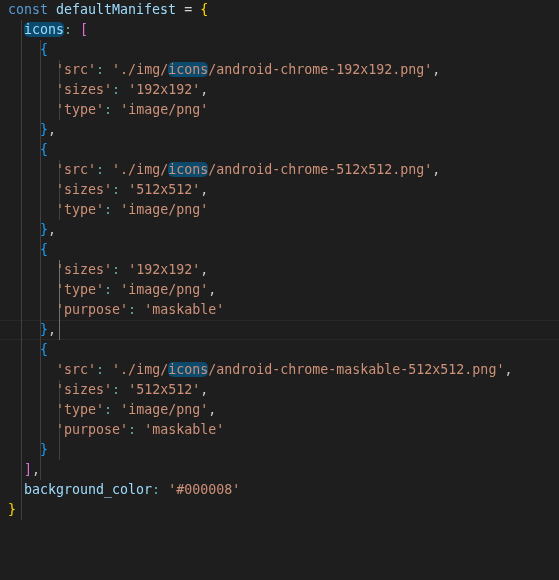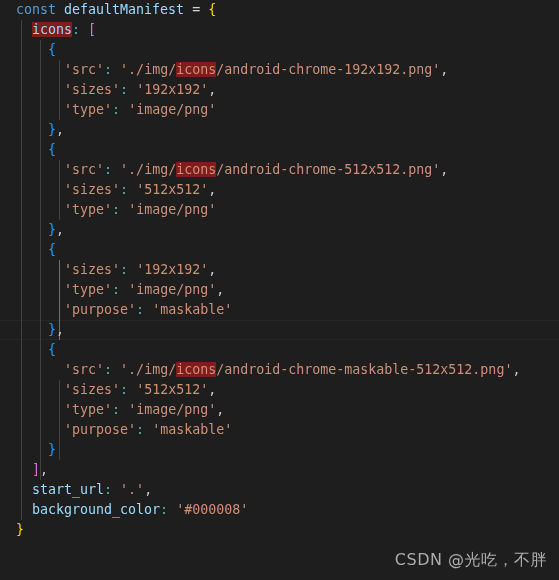--- a/index.html
+++ b/index.html
@@ -32,21 +32,21 @@
     left: 0;
     top: 0;
     right: 0;
     padding-top: 0px;
   }
   .line {
     position: relative;
     height: 20px;
     line-height: 20px;
     white-space: pre;
-    padding-left: 16px;
+    padding-left: 8px;
     box-sizing: border-box;
   }
   .line.current {
     background: #1e1e1e;
     box-shadow: inset 0 1px 0 #282828, inset 0 -1px 0 #282828;
   }
   .line .txt { position: relative; z-index: 2; }
 
   
   .guides {
@@ -67,21 +67,21 @@
   
   .kw      { color: #569cd6; }  
   .var     { color: #9cdcfe; }  
   .op      { color: #d4d4d4; }  
   .str     { color: #ce9178; }  
   .punc    { color: #cccccc; }  
   .colon   { color: #5fb3b3; }  
   .b-yellow{ color: #ffd700; }
   .b-pink  { color: #da70d6; }
   .b-blue  { color: #179fff; }
-  .hl      { background: #7f1d1d; border-radius: 0; }
+  .hl      { background: #0c4a6e; border-radius: 5px; }
 
   
   .watermark {
     position: absolute;
     right: 12px;
     bottom: 10px;
     z-index: 5;
     color: #b9b9b9;
     font-family: "DejaVu Sans", "Liberation Sans", sans-serif;
     font-size: 16px;
@@ -154,24 +154,22 @@
     <div class="line"><span class="txt">      <span class="str">'sizes'</span><span class="colon">:</span> <span class="str">'512x512'</span><span class="punc">,</span></span></div>
 
     <div class="line"><span class="txt">      <span class="str">'type'</span><span class="colon">:</span> <span class="str">'image/png'</span><span class="punc">,</span></span></div>
 
     <div class="line"><span class="txt">      <span class="str">'purpose'</span><span class="colon">:</span> <span class="str">'maskable'</span></span></div>
 
     <div class="line"><span class="txt">    <span class="b-blue">}</span></span></div>
 
     <div class="line"><span class="txt">  <span class="b-pink">]</span><span class="punc">,</span></span></div>
 
-    <div class="line"><span class="txt">  <span class="var">start_url</span><span class="colon">:</span> <span class="str">'.'</span><span class="punc">,</span></span></div>
 
 
     <div class="line"><span class="txt">  <span class="var">background_color</span><span class="colon">:</span> <span class="str">'#000008'</span></span></div>
 
     <div class="line"><span class="txt"><span class="b-yellow">}</span></span></div>
 
   </div>
 
-  <div class="watermark">CSDN @光吃，不胖</div>
 
 </div>
 
 </body></html>

